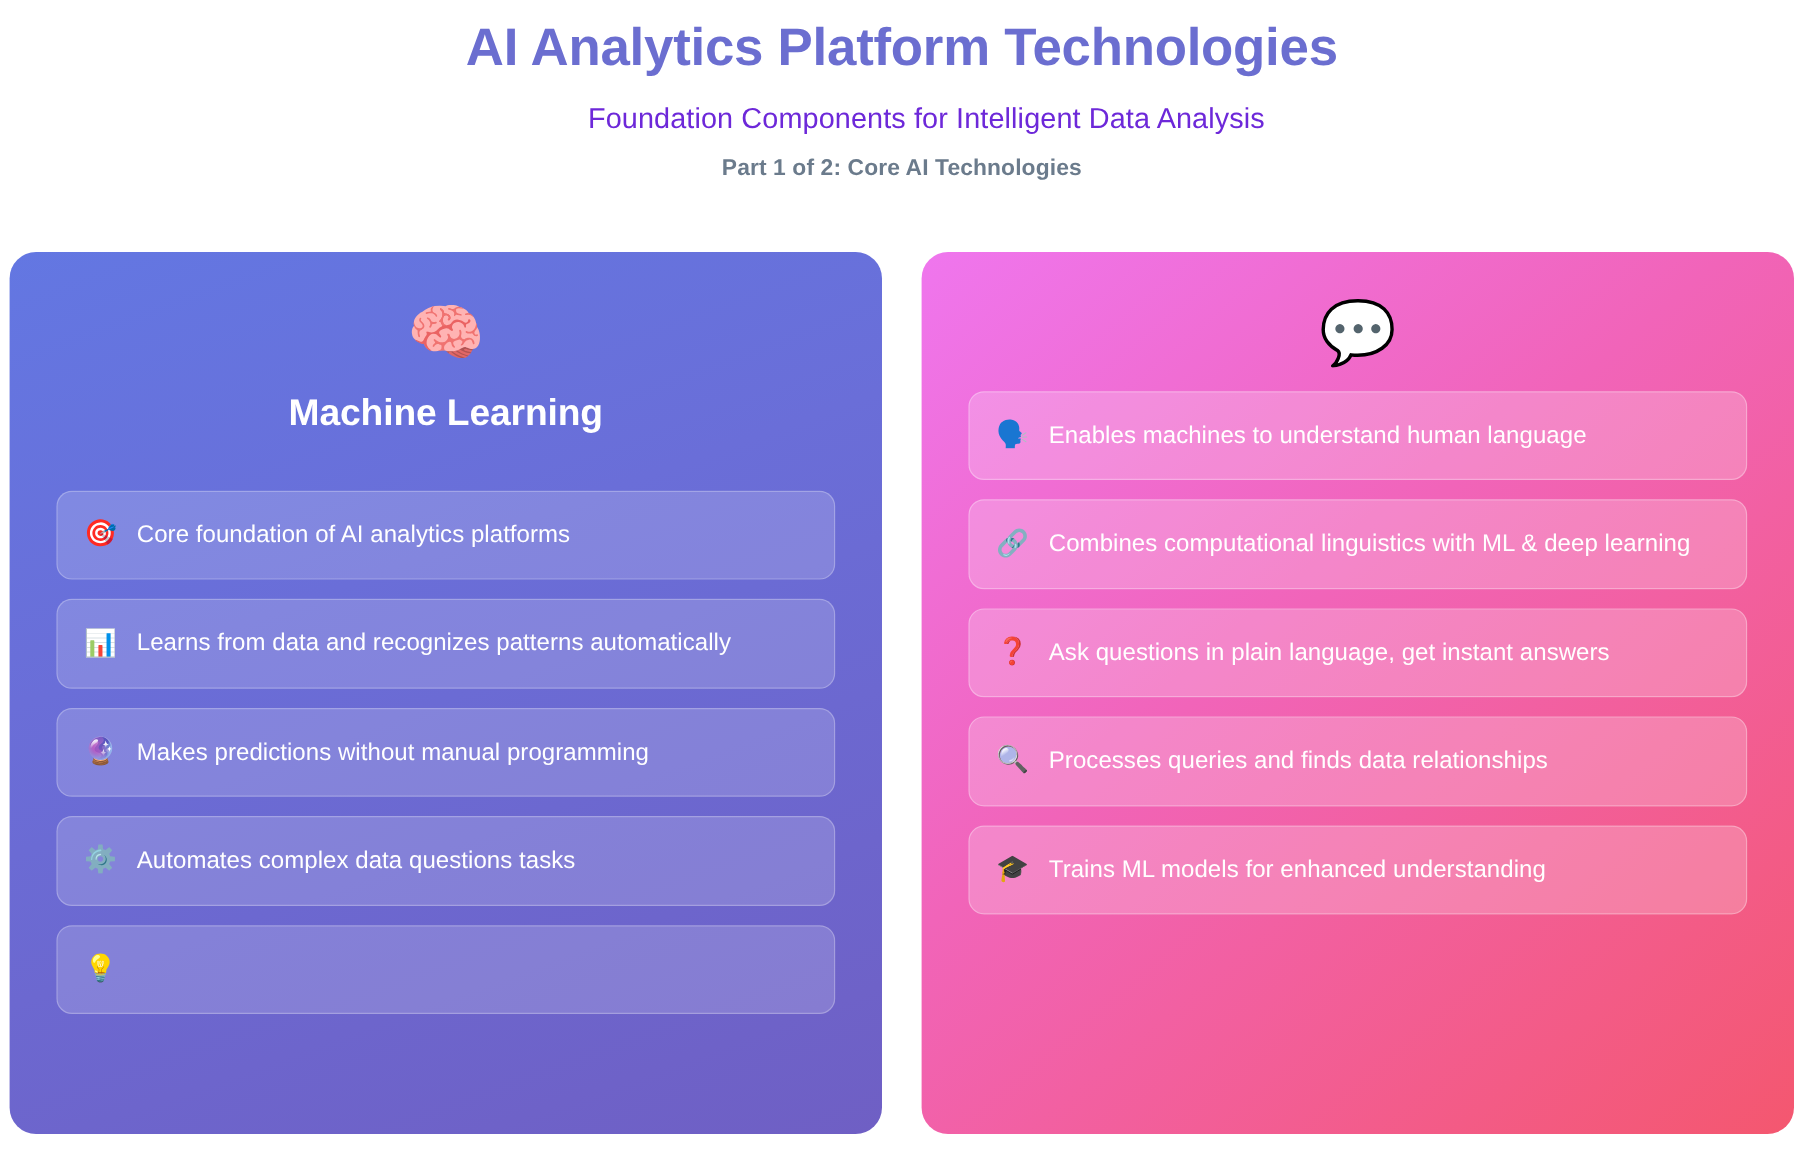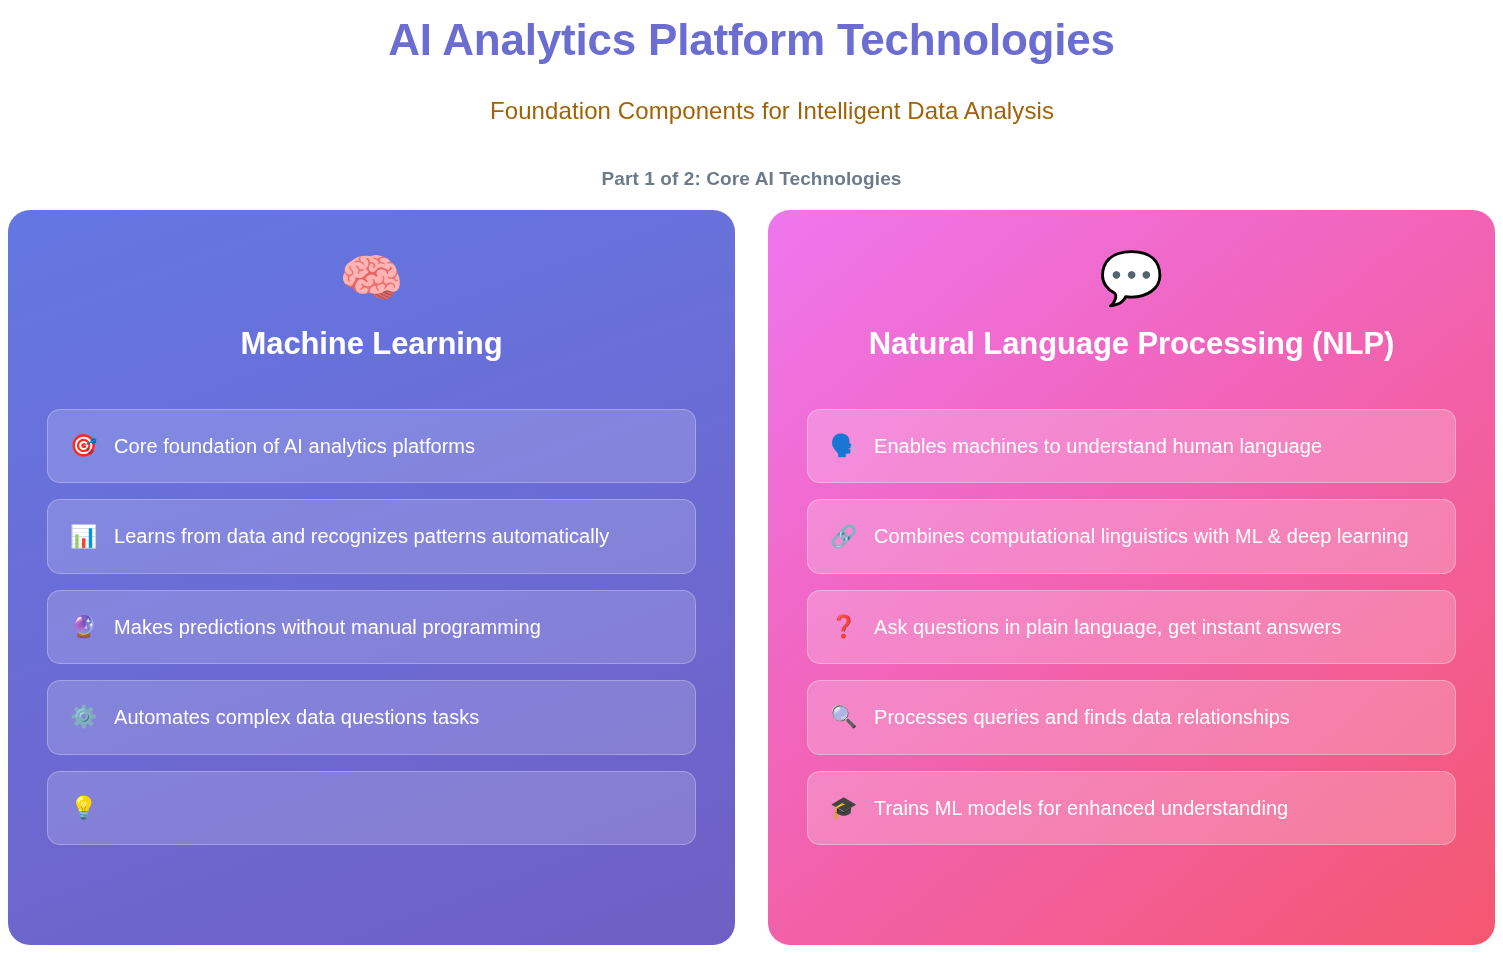--- a/index.html
+++ b/index.html
@@ -31,30 +31,30 @@
 
   .main-title {
     font-size: 44px;
     font-weight: bold;
     color: #6b6ed0;
     letter-spacing: -0.2px;
     line-height: 1.18;
   }
 
   .subtitle {
-    margin-top: 31px;
+    margin-top: 20px;
     font-size: 24px;
     font-weight: normal;
-    color: #a16207;
+    color: #6d28d9;
     letter-spacing: 0.1px;
     padding-left: 41px;
   }
 
   .part-label {
-    margin-top: 43px;
+    margin-top: 16px;
     font-size: 19px;
     font-weight: bold;
     color: #6b7b8c;
     letter-spacing: 0.1px;
   }
 
   
   .cards {
     position: absolute;
     top: 210px;
@@ -175,21 +175,20 @@
           <span class="feature-text">Automates complex data questions tasks</span>
         </li>
         <li class="feature-item">
           <span class="feature-icon">💡</span>
         </li>
       </ul>
     </section>
 
     <section class="card card-nlp">
       <div class="card-icon">💬</div>
-      <h3 class="card-title">Natural Language Processing (NLP)</h3>
       <ul class="feature-list">
         <li class="feature-item">
           <span class="feature-icon">🗣️</span>
           <span class="feature-text">Enables machines to understand human language</span>
         </li>
         <li class="feature-item">
           <span class="feature-icon">🔗</span>
           <span class="feature-text">Combines computational linguistics with ML &amp; deep learning</span>
         </li>
         <li class="feature-item">

